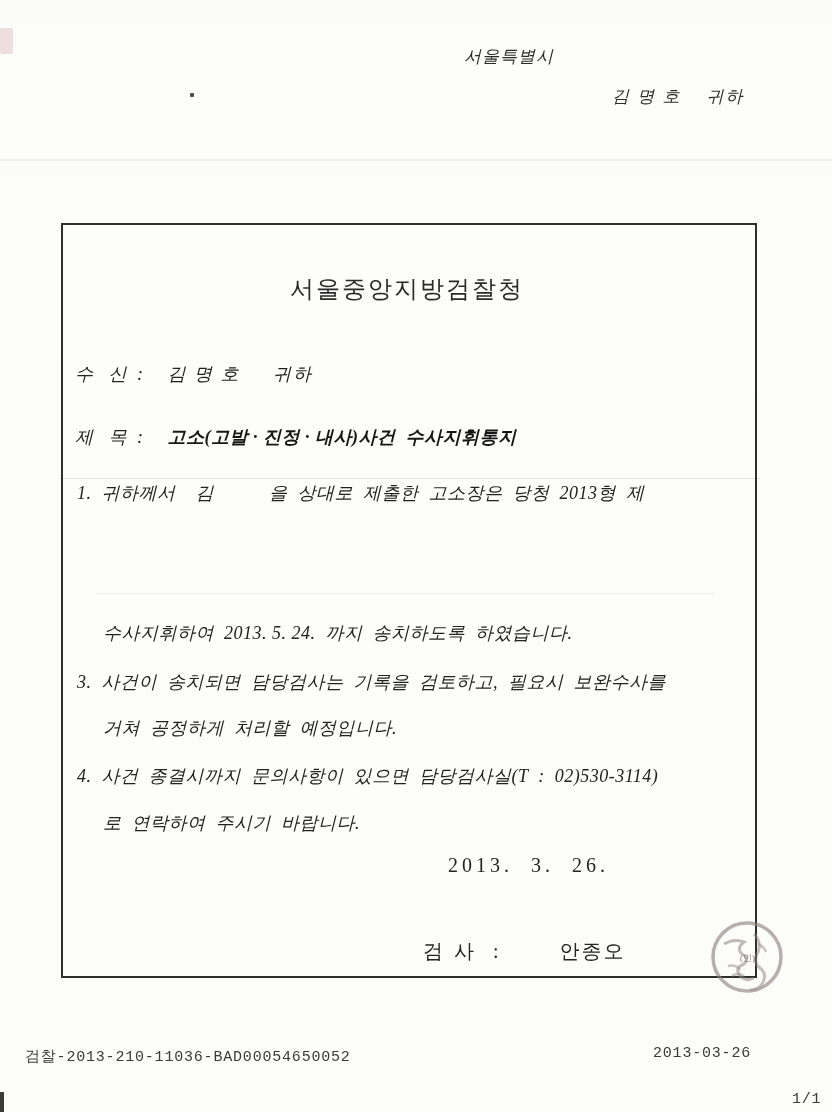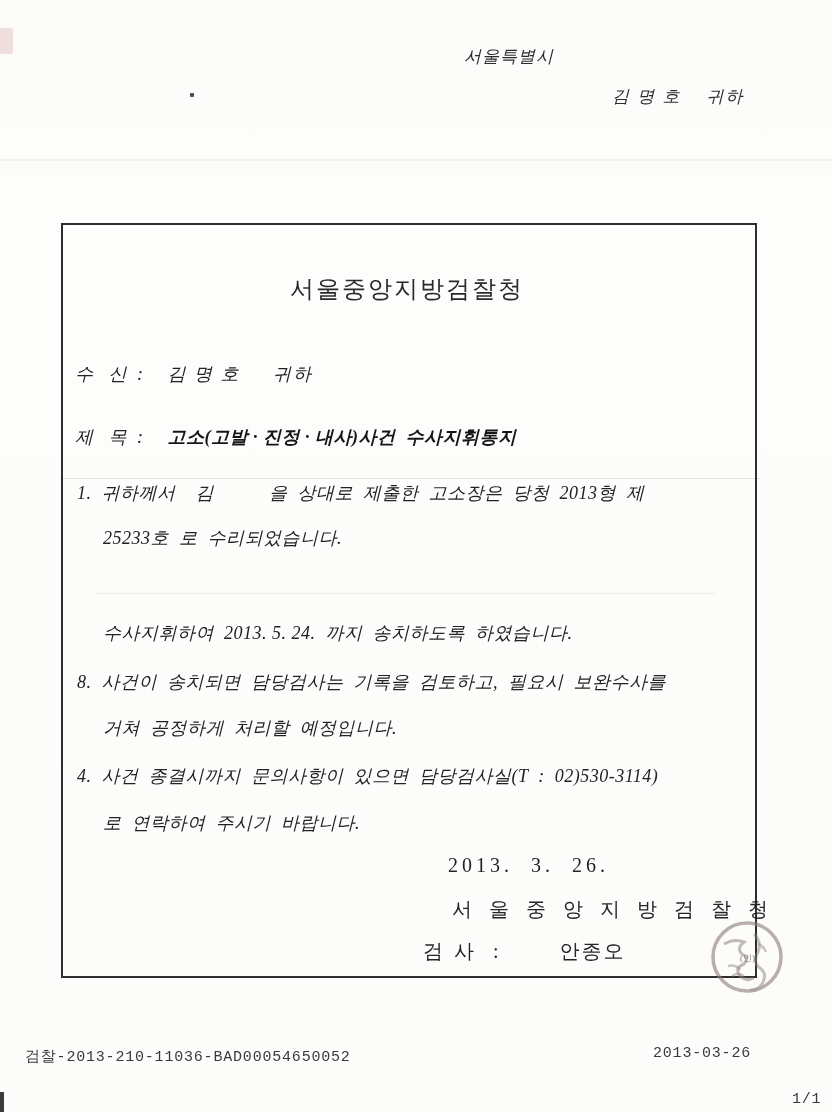--- a/index.html
+++ b/index.html
@@ -62,32 +62,30 @@
 
   <div class="doc-box"></div>
 
   <div class="letter-title">서울중앙지방검찰청</div>
 
   <div class="line body-line" style="left:75px;top:363px;"><span>수   신  :</span><span style="margin-left:24px;letter-spacing:2px;">김 명 호     귀하</span></div>
 
   <div class="line body-line" style="left:75px;top:426px;"><span>제   목  :</span><span class="subject-value" style="margin-left:24px;">고소(고발 · 진정 · 내사)사건  수사지휘통지</span></div>
 
   <div class="line body-line" style="left:77px;top:482px;">1.  귀하께서    김           을  상대로  제출한  고소장은  당청  2013형  제</div>
-  <div class="line body-line" style="left:103px;top:527px;">25233호  로  수리되었습니다.</div>
 
   <div class="line body-line" style="left:103px;top:622px;">수사지휘하여  2013. 5. 24.  까지  송치하도록  하였습니다.</div>
 
-  <div class="line body-line" style="left:77px;top:671px;">8.  사건이  송치되면  담당검사는  기록을  검토하고,  필요시  보완수사를</div>
+  <div class="line body-line" style="left:77px;top:671px;">3.  사건이  송치되면  담당검사는  기록을  검토하고,  필요시  보완수사를</div>
   <div class="line body-line" style="left:103px;top:717px;">거쳐  공정하게  처리할  예정입니다.</div>
 
   <div class="line body-line" style="left:77px;top:765px;">4.  사건  종결시까지  문의사항이  있으면  담당검사실(T  :  02)530-3114)</div>
   <div class="line body-line" style="left:103px;top:812px;">로  연락하여  주시기  바랍니다.</div>
 
   <div class="date-line" style="left:448px;top:854px;">2013.  3.  26.</div>
-  <div class="org-line" style="left:452px;top:896px;">서 울 중 앙 지 방 검 찰 청</div>
   <div class="pros-line" style="left:423px;top:938px;"><span>검 사  :</span><span class="pros-name">안종오</span></div>
 
   <div class="seal">
     <svg width="74" height="74" viewBox="0 0 74 74">
       <circle cx="37" cy="37" r="34" fill="none" stroke="#8d7f7c" stroke-width="3.5" opacity="0.75"></circle>
       <path d="M14 24 q10 -6 20 -2 q-8 6 -2 12 q8 4 2 10 q-10 4 -4 12 q6 6 14 2" fill="none" stroke="#8d7f7c" stroke-width="3" opacity="0.65"></path>
       <path d="M44 14 q8 8 4 18 q-6 10 2 16 q8 6 2 16 q-4 6 -12 6" fill="none" stroke="#8d7f7c" stroke-width="3" opacity="0.6"></path>
       <path d="M18 46 q8 -2 12 4 M22 56 q6 -4 12 0 M48 24 q6 2 8 8" fill="none" stroke="#8d7f7c" stroke-width="2.5" opacity="0.55"></path>
       <text x="30" y="41" font-size="9" fill="#6c5f5e">(인)</text>
     </svg>

